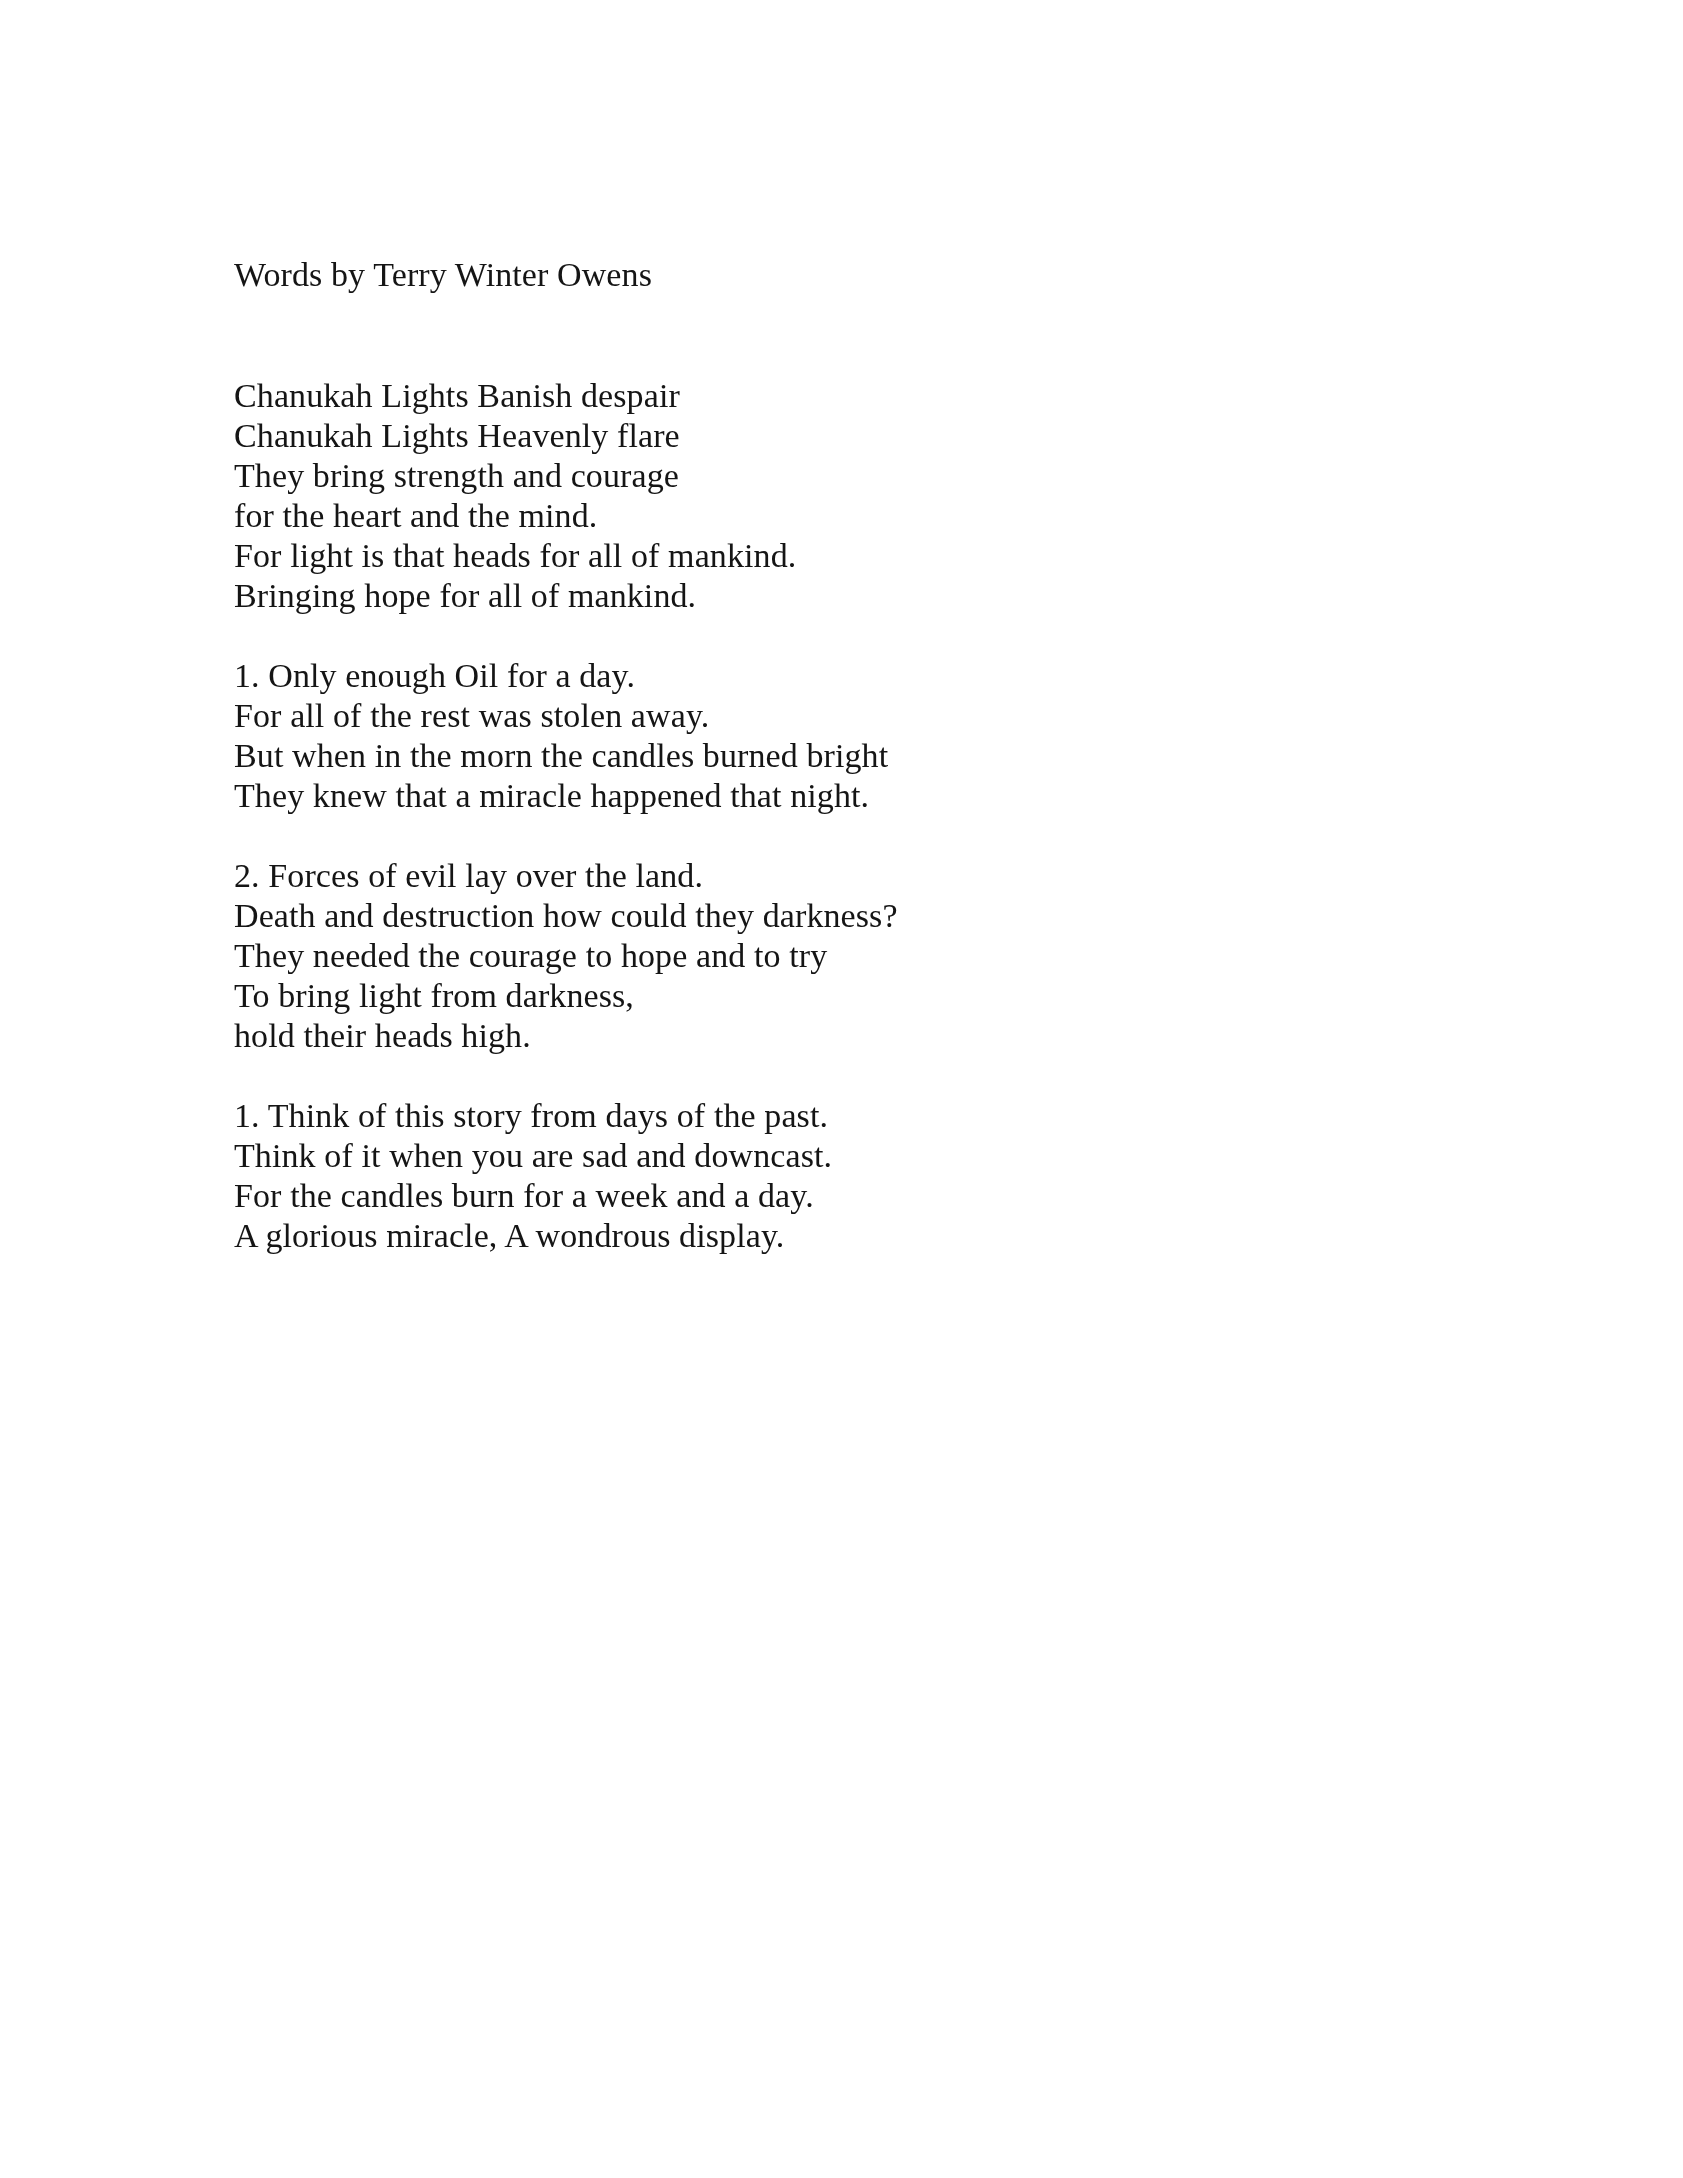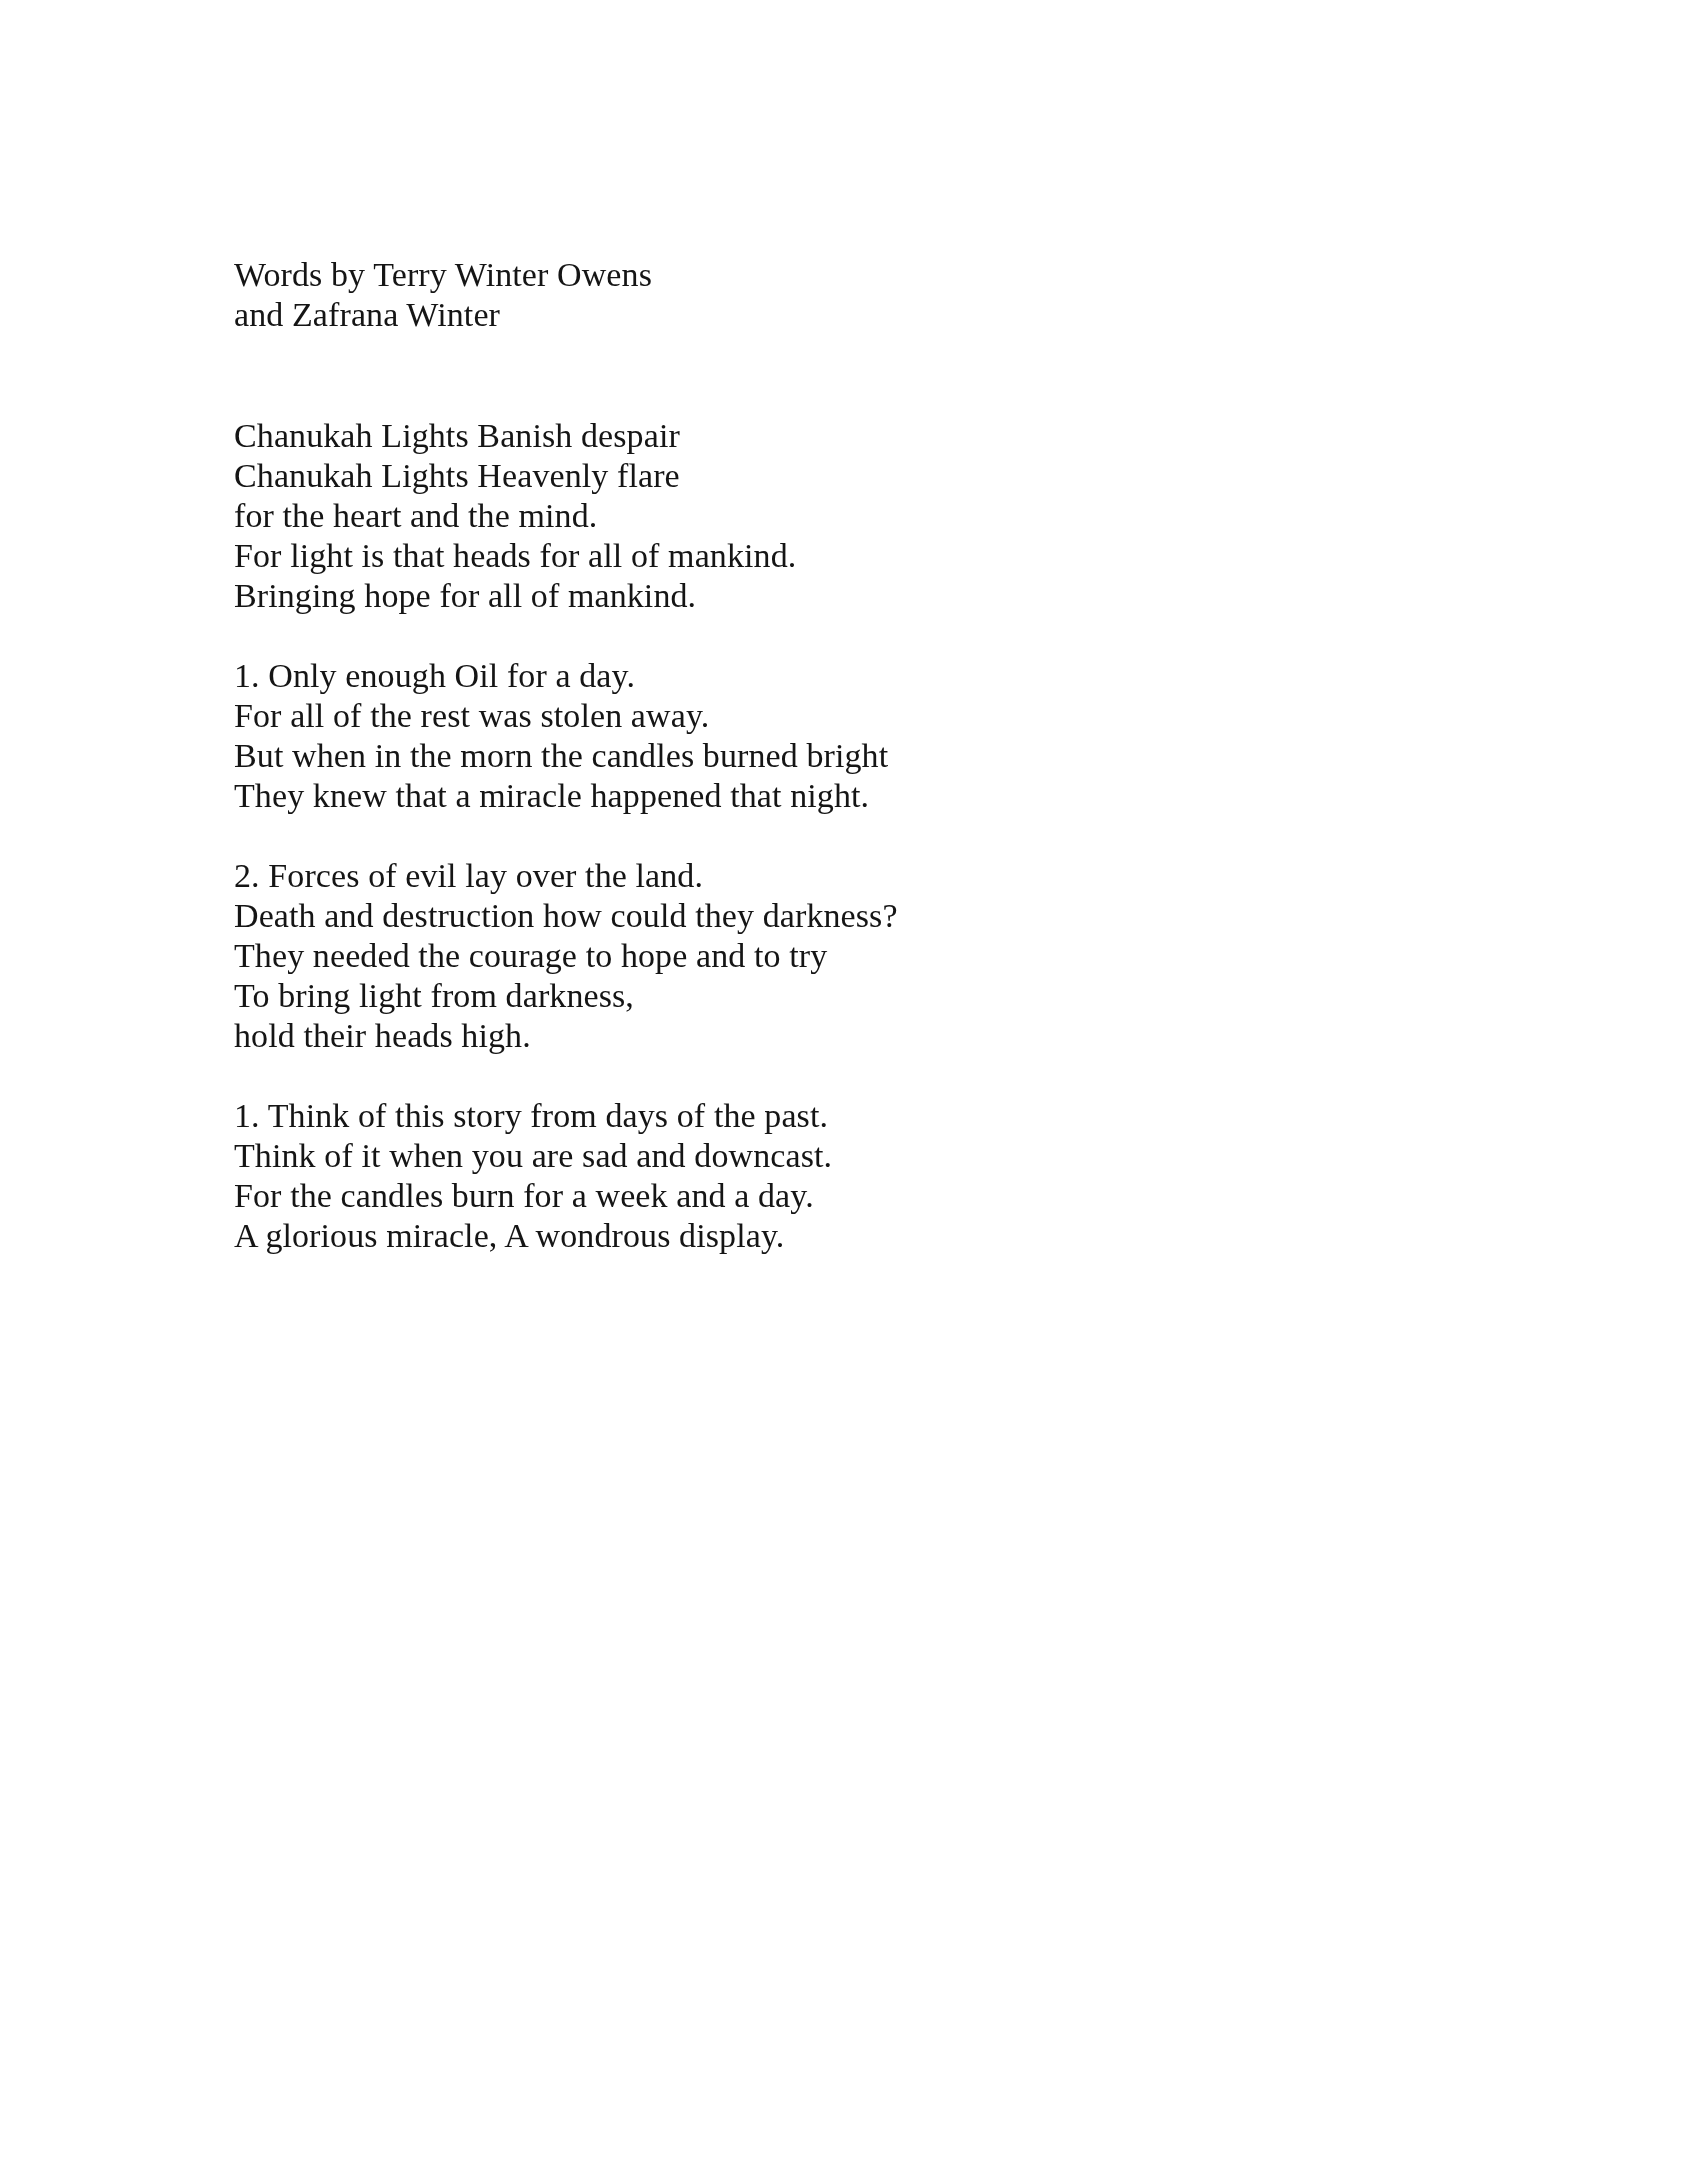--- a/index.html
+++ b/index.html
@@ -36,26 +36,26 @@
   }
 </style>
 </head>
 <body>
 
 <div class="page">
   <div class="content">
 
     <p class="credits">
       <span class="line">Words by Terry Winter Owens</span>
-      <span class="line">and Zafrana Winter</span>
     </p>
 
     <p class="stanza stanza-chorus">
       <span class="line">Chanukah Lights Banish despair</span>
       <span class="line">Chanukah Lights Heavenly flare</span>
+      <span class="line">They bring strength and courage</span>
       <span class="line">for the heart and the mind.</span>
       <span class="line">For light is that heads for all of mankind.</span>
       <span class="line">Bringing hope for all of mankind.</span>
     </p>
 
     <p class="stanza stanza-verse">
       <span class="line">1. Only enough Oil for a day.</span>
       <span class="line">For all of the rest was stolen away.</span>
       <span class="line">But when in the morn the candles burned bright</span>
       <span class="line">They knew that a miracle happened that night.</span>

